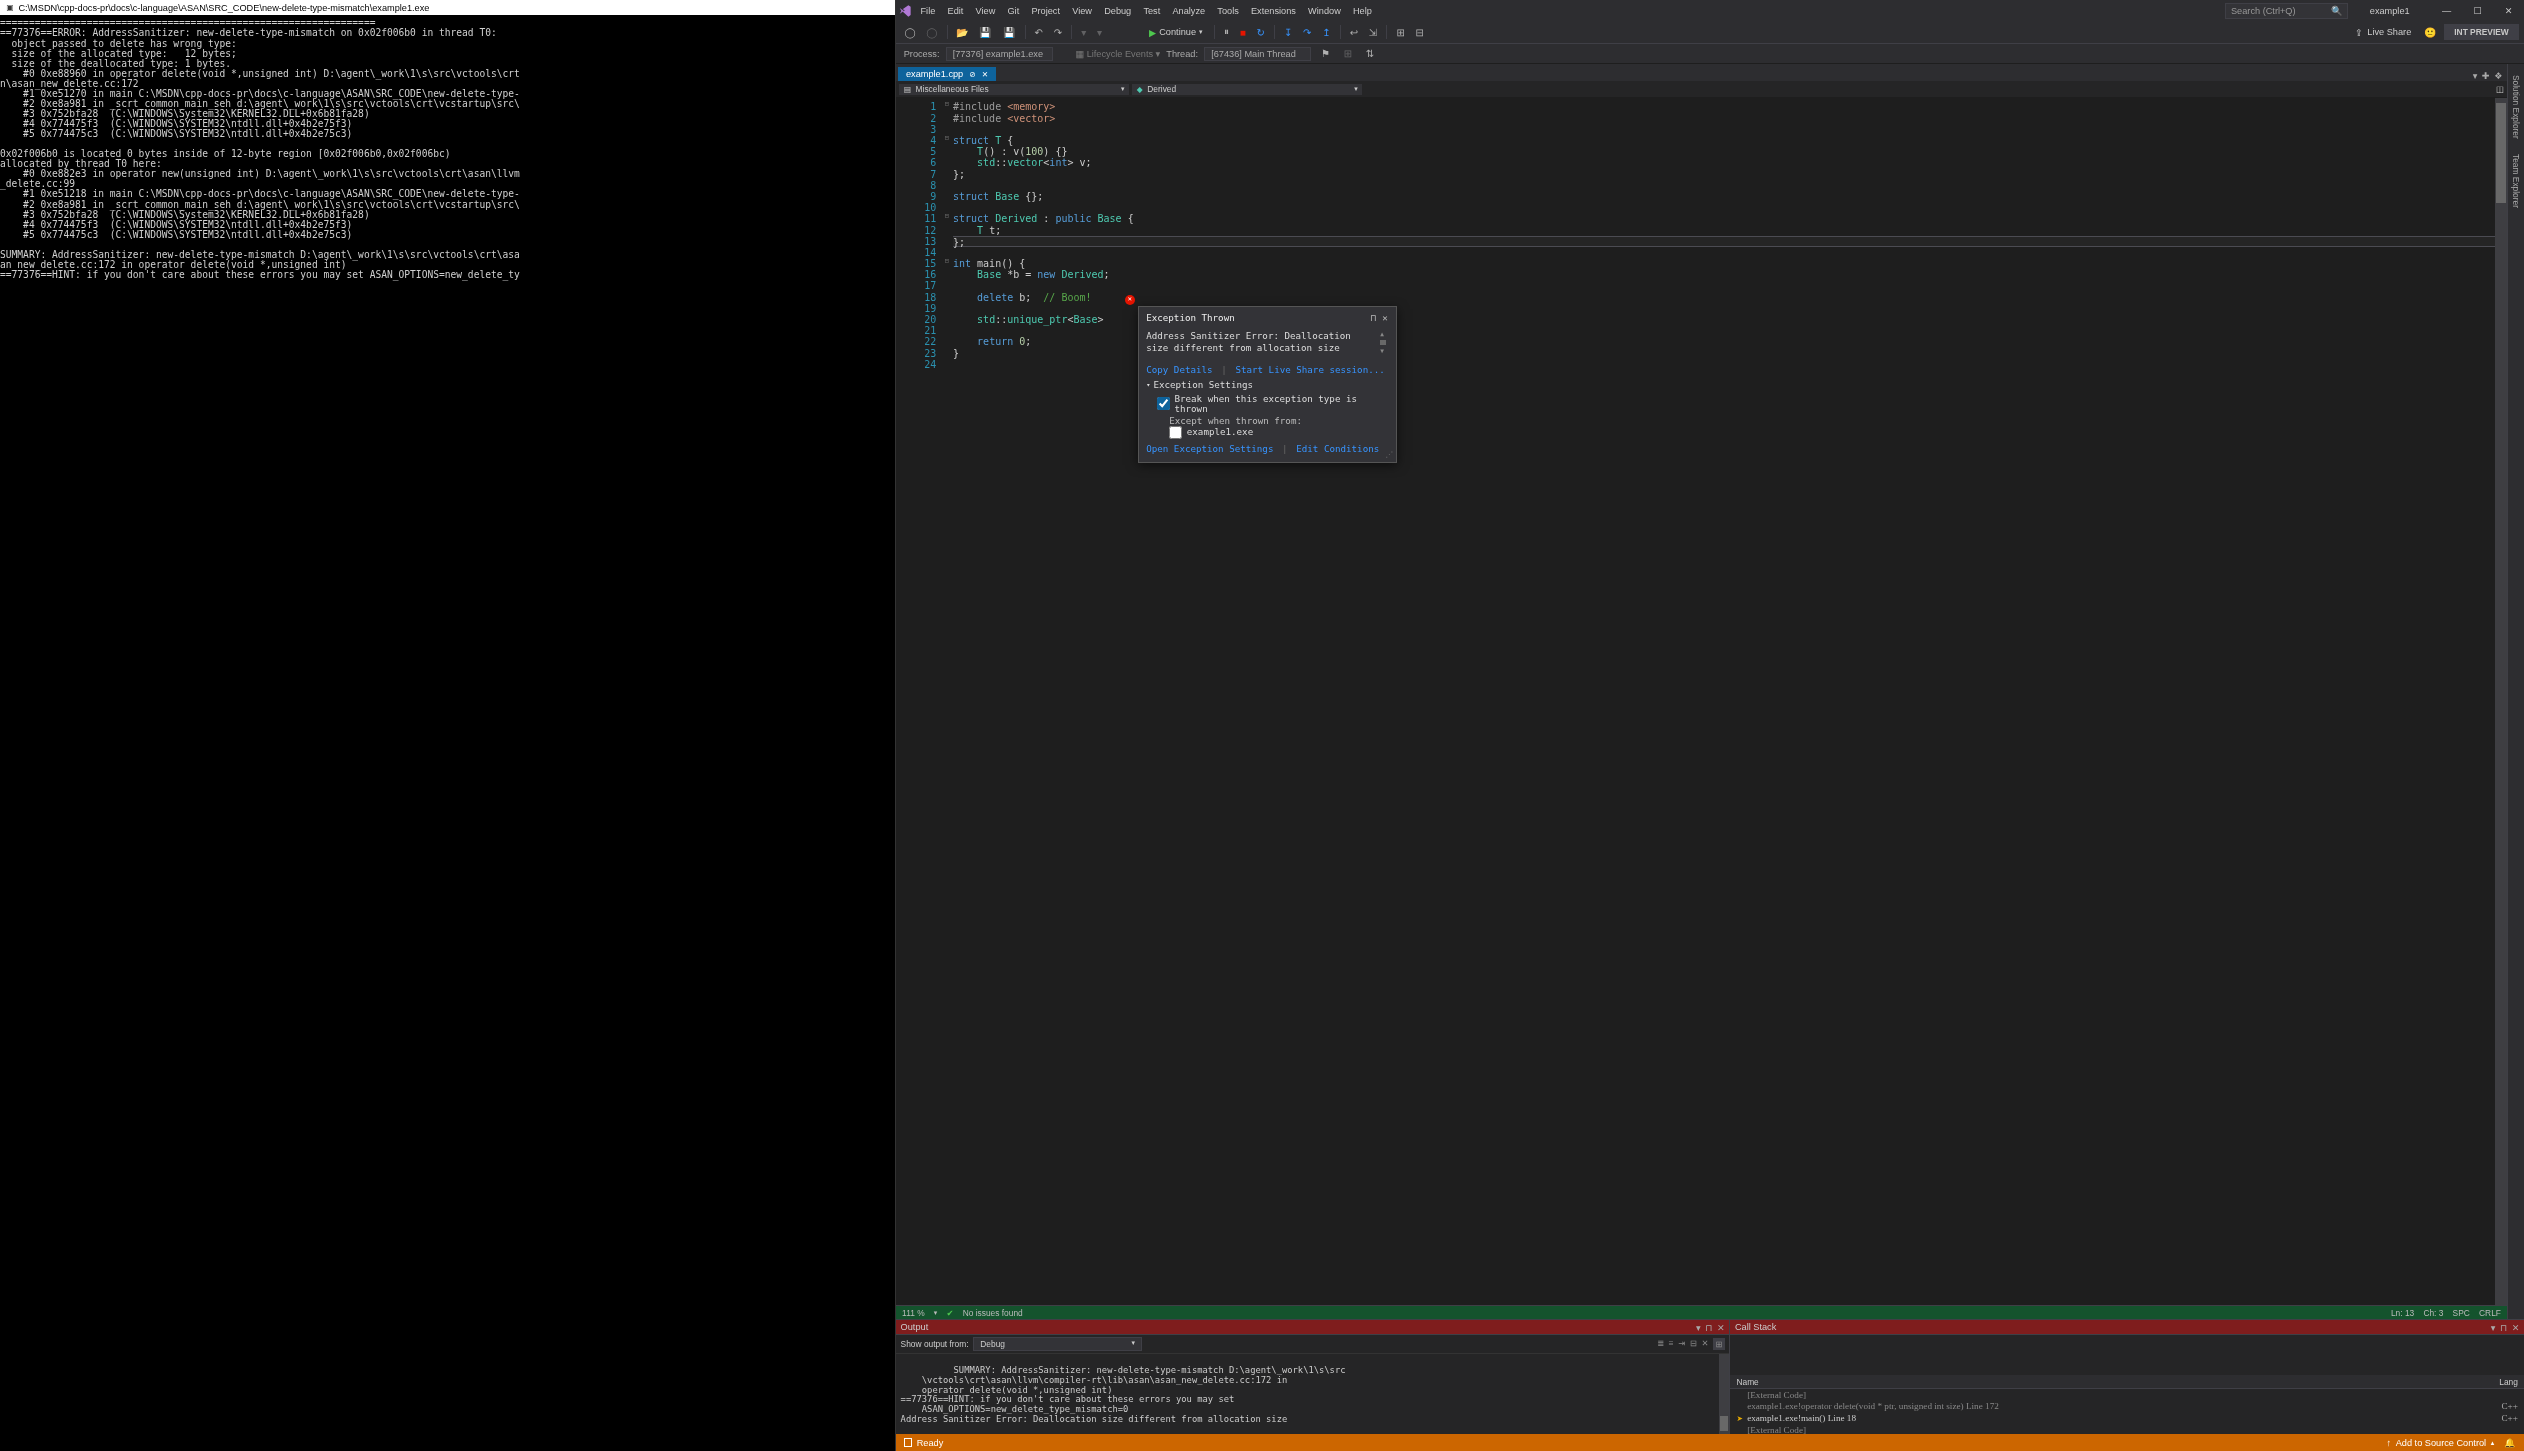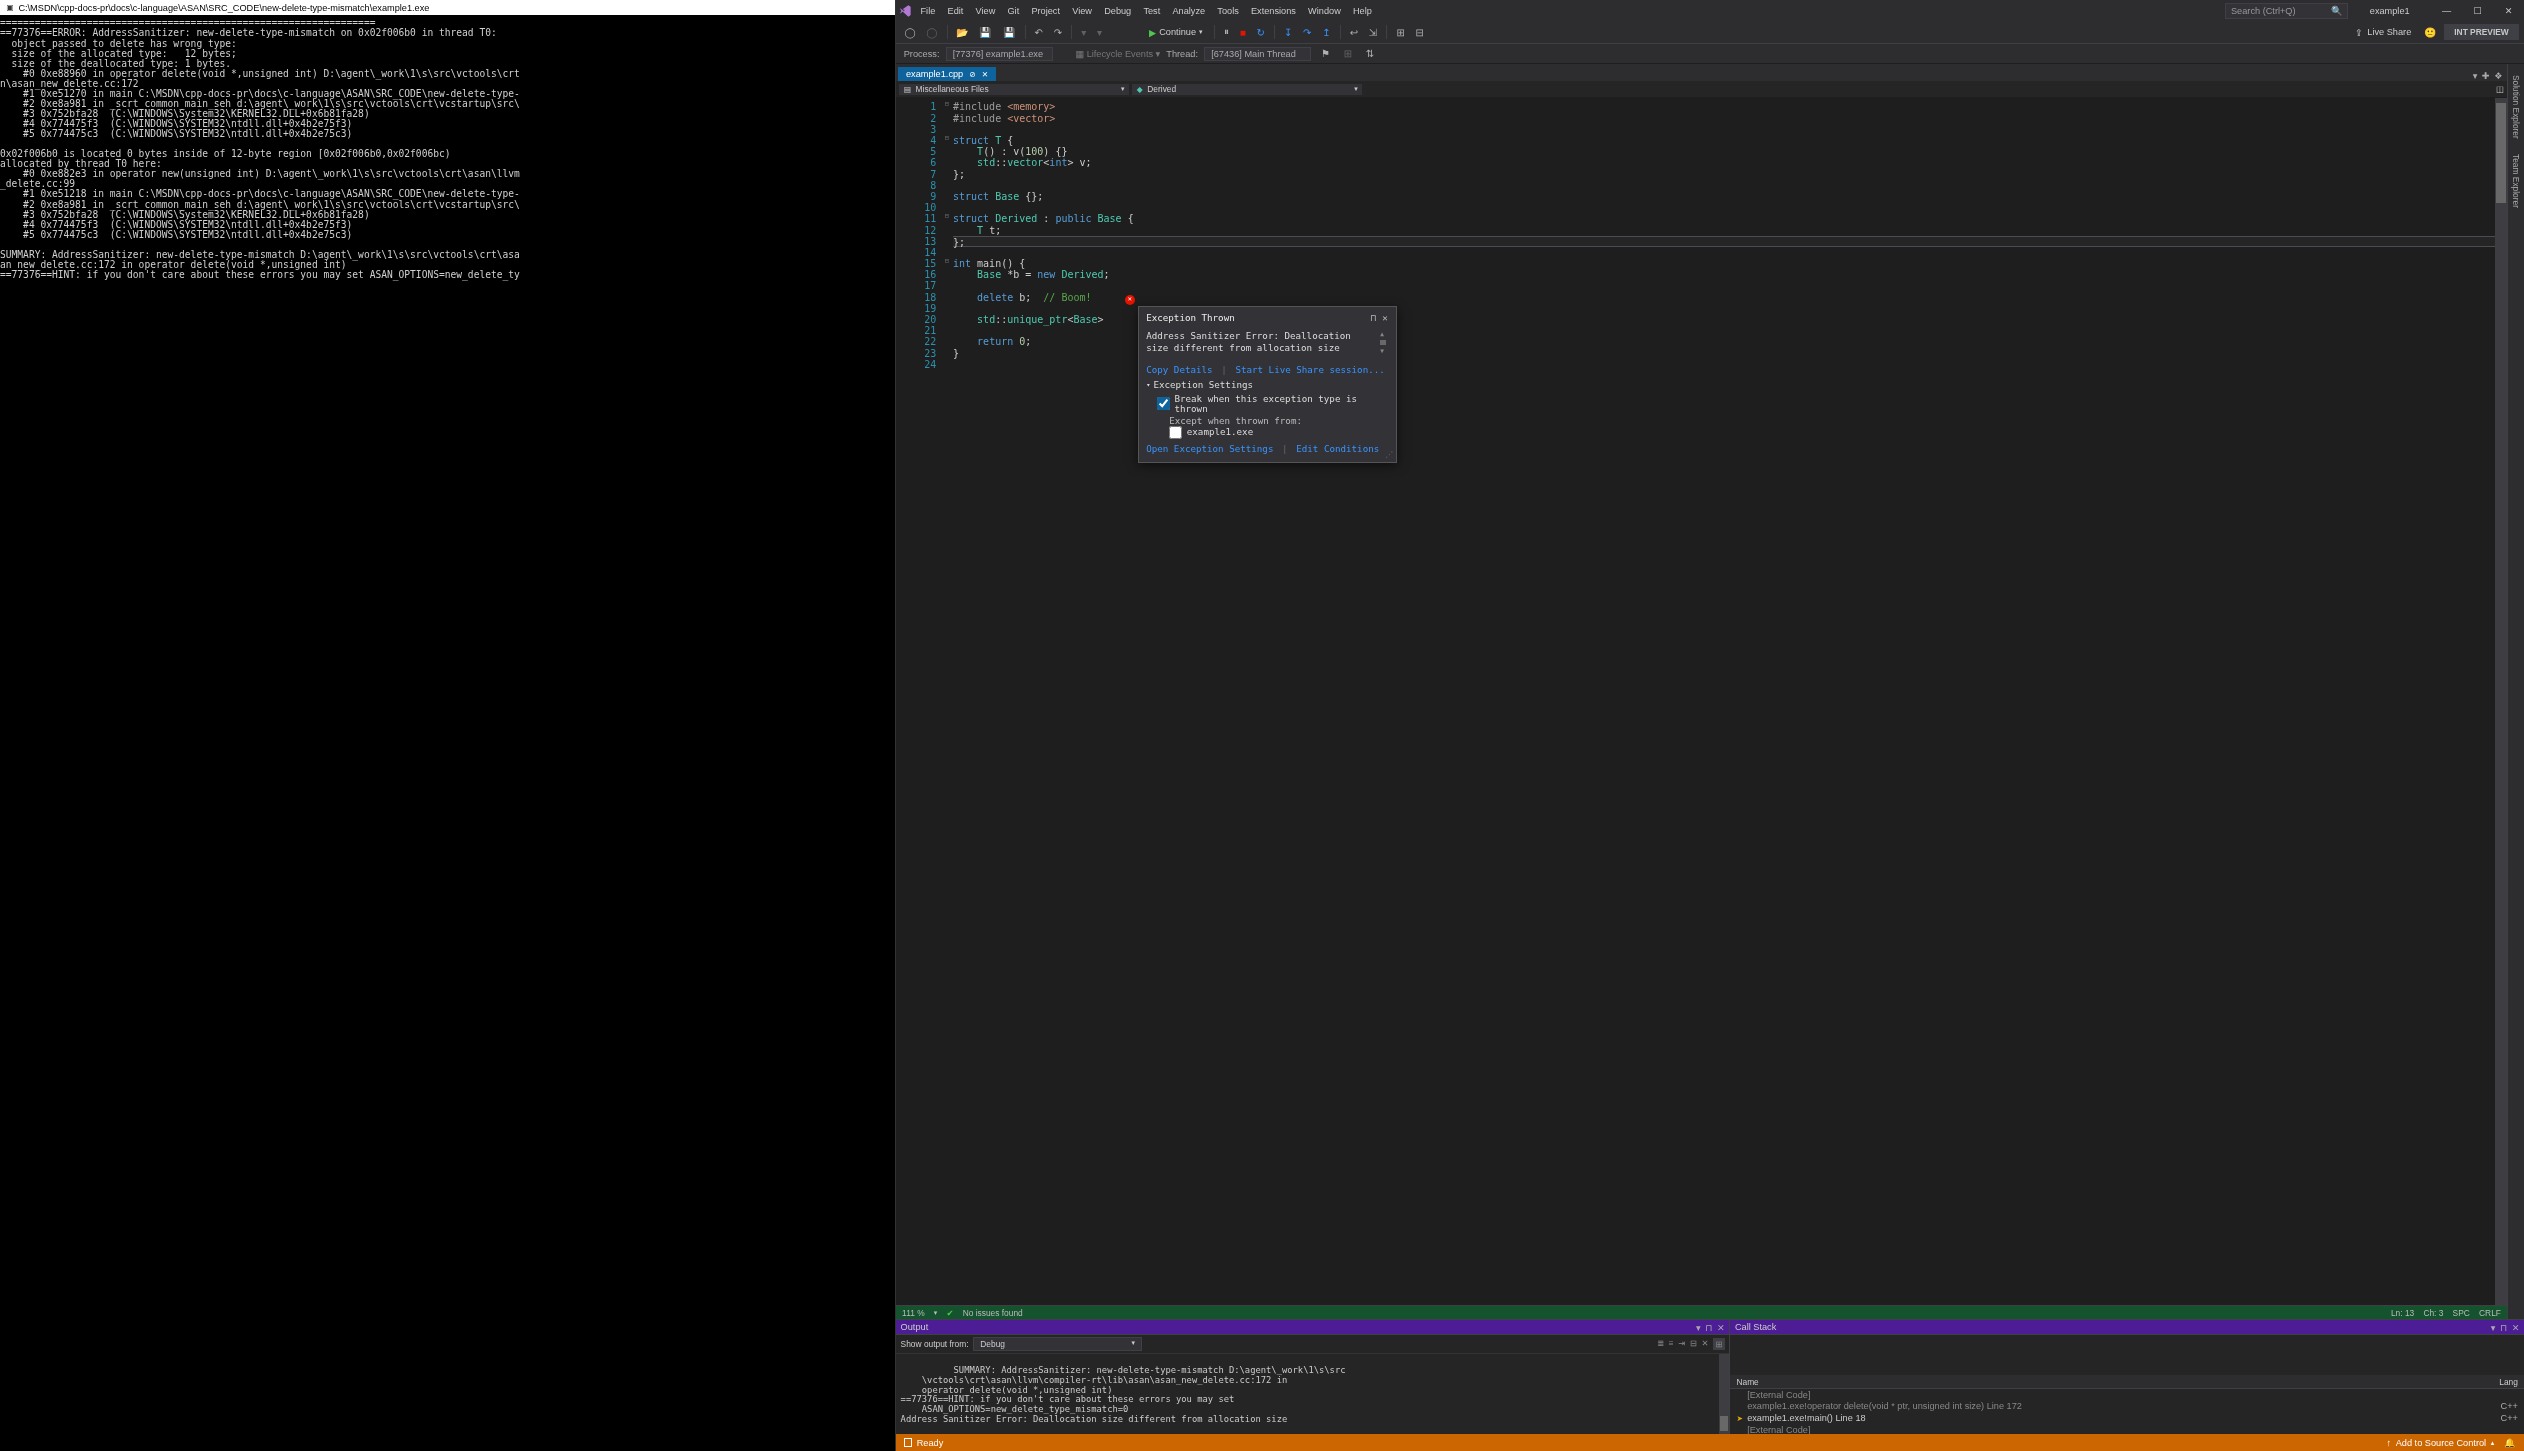--- a/index.html
+++ b/index.html
@@ -144,33 +144,33 @@
   .resize-grip { position:absolute; right:2.3px; bottom:2.3px; font-size:7.7px; color:#777; }
   
   .editor-status { height:13.8px; background:#14532d; border-top:0.8px solid #3f3f46; display:flex; align-items:center; padding:0 6.1px; gap:9.2px; font-size:8.4px; color:#bbb; }
   .editor-status .spacer { flex:1; }
   .ok-icon { color:#4ec74e; }
   
   .bottom-panels { height:115px; display:flex; background:#252526; border-top:0.8px solid #3f3f46; }
   .panel { display:flex; flex-direction:column; min-width:0; }
   .panel.output { flex:1.05; border-right:0.8px solid #3f3f46; }
   .panel.callstack { flex:1; }
-  .panel-title { height:15.3px; background:#4c1d95; border-bottom:0.8px solid #3f3f46; display:flex; align-items:center; padding:0 4.6px; font-size:9.2px; color:#ccc; gap:4.6px; }
+  .panel-title { height:15.3px; background:#7f1d1d; border-bottom:0.8px solid #3f3f46; display:flex; align-items:center; padding:0 4.6px; font-size:9.2px; color:#ccc; gap:4.6px; }
   .panel-title .right { margin-left:auto; display:flex; gap:4.6px; color:#aaa; cursor:pointer; }
   .output-bar { height:18.4px; display:flex; align-items:center; padding:0 4.6px; gap:4.6px; background:#252526; border-bottom:0.8px solid #333; font-size:8.4px; }
   .out-combo { background:#333337; border:0.8px solid #3f3f46; padding:0.8px 6.1px; min-width:169px; }
   .out-icons { display:flex; gap:4.6px; color:#888; }
   .out-icons .active { background:#3f3f46; padding:0.8px 2.3px; }
   .output-body { flex:1; font-family:Consolas,monospace; font-size:8.8px; color:#ccc; padding:3.1px 4.6px; white-space:pre; overflow:hidden; position:relative; line-height:1.1; }
   .output-body .vscroll { position:absolute; right:0; top:0; bottom:0; width:10.7px; background:#3e3e42; }
   .output-body .vscroll .th { position:absolute;left:1.5px;right:1.5px;bottom:3.1px;height:15.3px;background:#686868; }
   .cs-head { height:13.8px; display:flex; align-items:center; background:#2d2d30; border-bottom:0.8px solid #3f3f46; padding:0 6.1px; font-size:8.4px; color:#ccc;margin-top:40px; }
   .cs-head .spacer { flex:1; }
   .cs-body { flex:1; overflow:auto; }
-  .cs-row { display:flex; align-items:center; padding:0.8px 6.1px; font-size:9.2px; color:#ccc; }
+  .cs-row { display:flex; align-items:center; padding:0.8px 6.1px; font-size:9.2px; color:#ccc;font-family:Liberation Serif, serif; }
   .cs-row.dim { color:#888; }
   .cs-row .arrow { width:10.7px; color:#e8ab00; font-size:7.7px; }
   .cs-row .lang { margin-left:auto; color:#aaa; }
   
   .statusbar { height:17px; background:#cc6600; display:flex; align-items:center; padding:0 7.7px; gap:10.7px; color:#fff; font-size:9.2px; }
   .statusbar .spacer { flex:1; }
   .statusbar .item { display:flex; align-items:center; gap:4.6px; }
   .sq-icon { width:8.4px;height:8.4px;border:1.1px solid #fff; }
   input[type=checkbox]{ accent-color:#0e639c; }
 </style>

